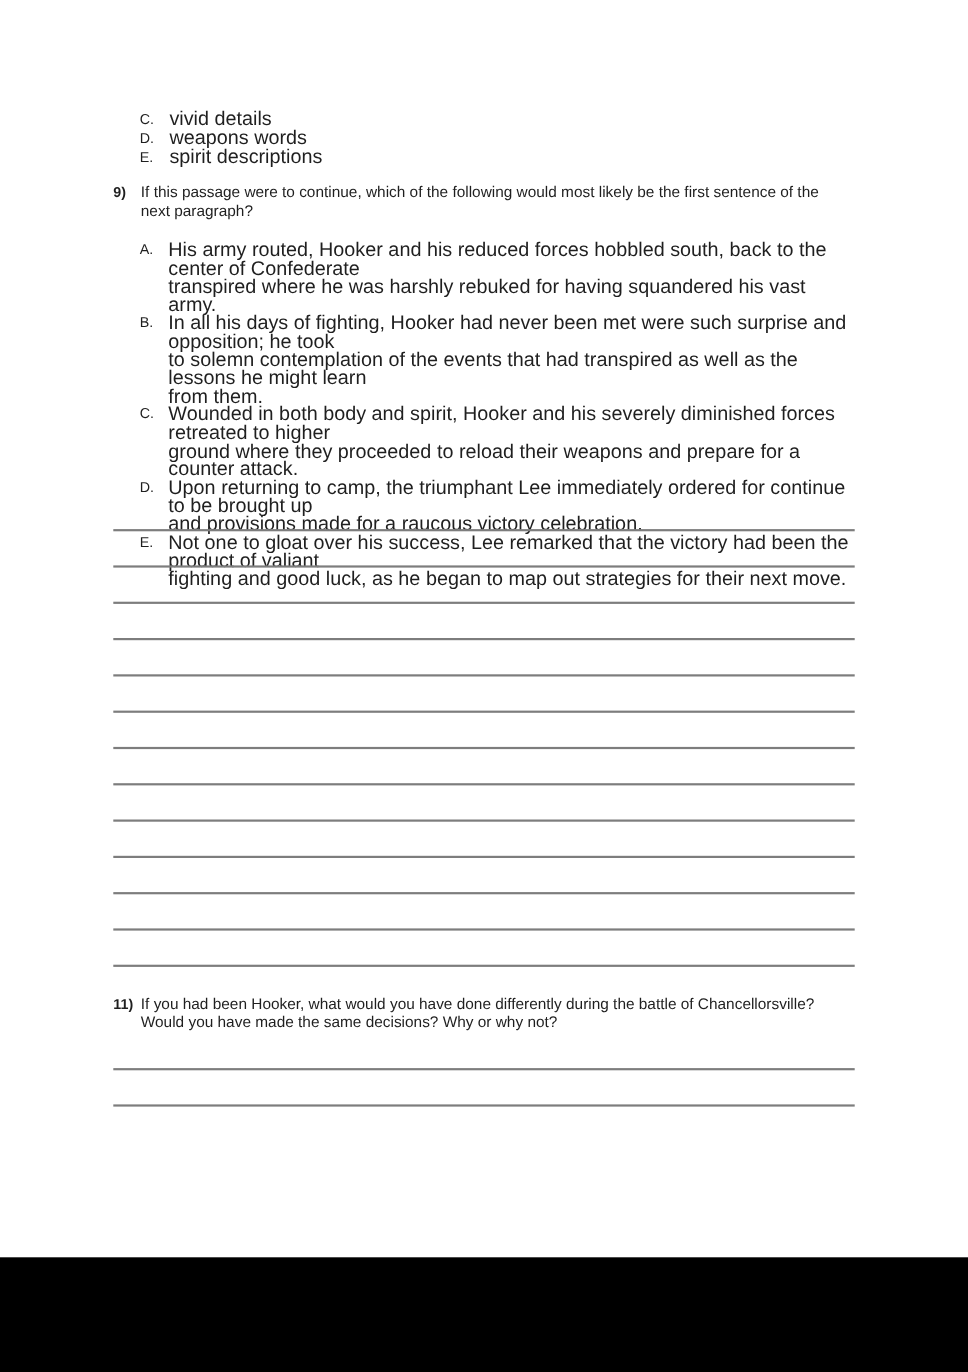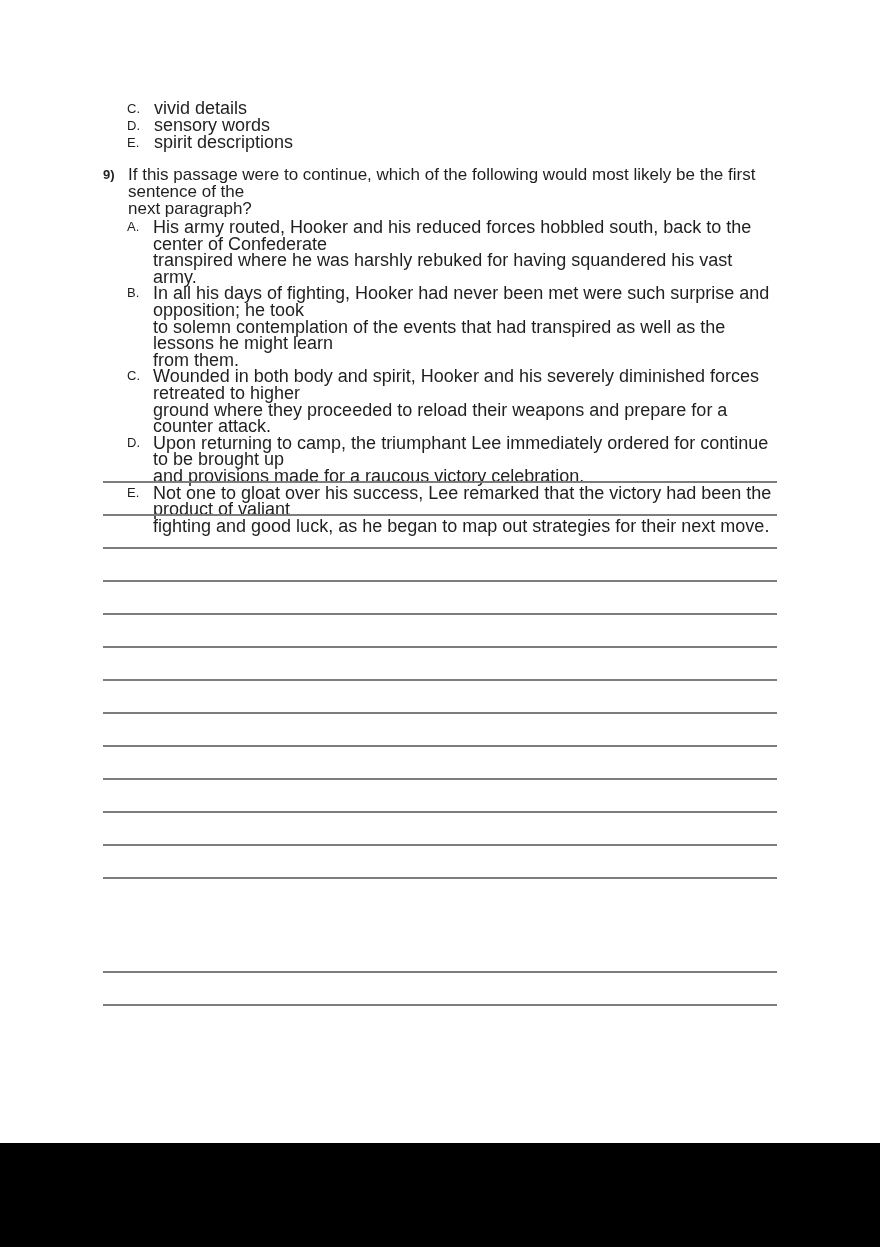--- a/index.html
+++ b/index.html
@@ -15,21 +15,21 @@
 
   
   .opts-top { position: absolute; top: 100px; left: 127px; }
   .opt-row { display: flex; }
   .opt-letter { width: 27px; flex: 0 0 27px; font-size: 13px; line-height: 17px; }
   .opt-text  { font-size: 18px; line-height: 17px; }
 
   
   .question { position: absolute; left: 103px; display: flex; }
   .q-num { width: 25px; flex: 0 0 25px; font-weight: 700; font-size: 13px; line-height: 17px; }
-  .q-text { width: 649px; font-size: 17px; line-height: 17px; white-space: pre-line; }
+  .q-text { width: 649px; font-size: 14px; line-height: 17px; white-space: pre-line; }
 
   #q9 { top: 166px; }
   #q10 { top: 415px; }
   #q11 { top: 904px; }
 
   
   .opts-q9 { position: absolute; top: 219px; left: 127px; }
   .opts-q9 .opt-letter { width: 26px; flex: 0 0 26px; line-height: 16.6px; }
   .opts-q9 .opt-text { width: 624px; line-height: 16.6px; white-space: pre-line; }
 
@@ -47,21 +47,21 @@
 
 <div class="page">
 
   <div class="opts-top">
     <div class="opt-row">
       <span class="opt-letter">C.</span>
       <span class="opt-text">vivid details</span>
     </div>
     <div class="opt-row">
       <span class="opt-letter">D.</span>
-      <span class="opt-text">sensory words</span>
+      <span class="opt-text">weapons words</span>
     </div>
     <div class="opt-row">
       <span class="opt-letter">E.</span>
       <span class="opt-text">spirit descriptions</span>
     </div>
   </div>
 
   <div class="question" id="q9">
     <span class="q-num">9)</span>
     <span class="q-text">If this passage were to continue, which of the following would most likely be the first sentence of the
@@ -107,20 +107,25 @@
       <div class="answer-line"></div>
       <div class="answer-line"></div>
       <div class="answer-line"></div>
       <div class="answer-line"></div>
       <div class="answer-line"></div>
       <div class="answer-line"></div>
       <div class="answer-line"></div>
       <div class="answer-line"></div>
     </div>
 
+  <div class="question" id="q11">
+    <span class="q-num">11)</span>
+    <span class="q-text">If you had been Hooker, what would you have done differently during the battle of Chancellorsville?
+Would you have made the same decisions? Why or why not?</span>
+  </div>
 
   <div class="lines" id="q11-lines">
       <div class="answer-line"></div>
       <div class="answer-line"></div>
     </div>
 
   <div class="scan-footer"></div>
 
 </div>
 

